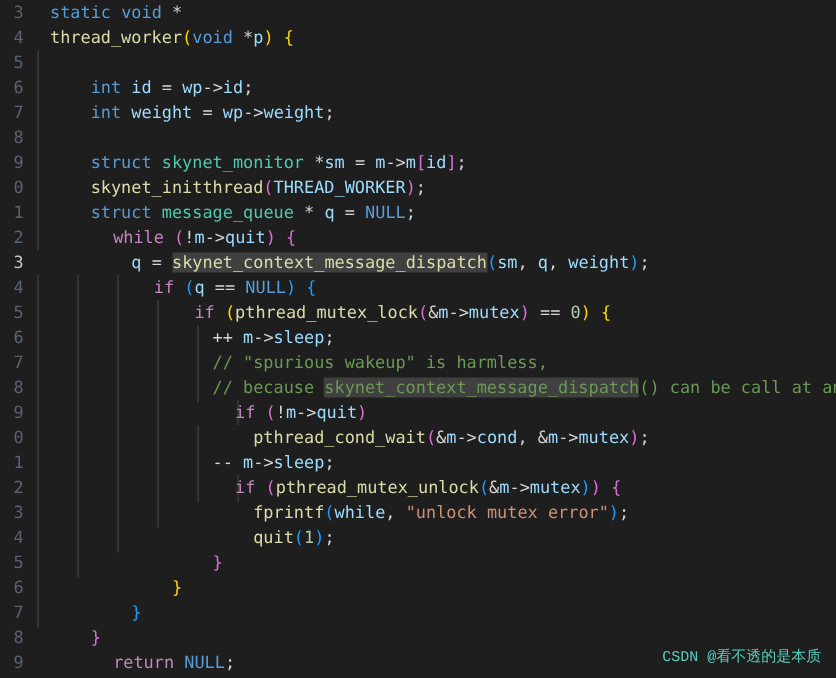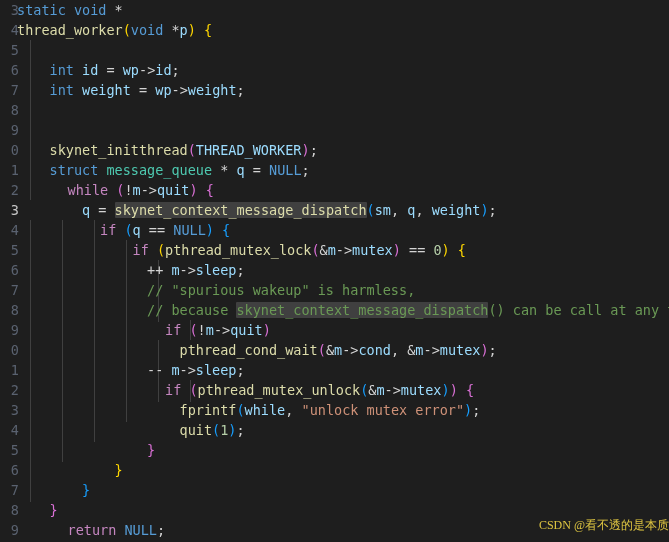--- a/index.html
+++ b/index.html
@@ -56,21 +56,21 @@
     overflow: hidden;
     direction: rtl;
     unicode-bidi: bidi-override;
   }
   .line.active .gutter {
     color: #c6c6c6;
   }
 
   .content {
     position: absolute;
-    left: 17px;
+    left: 40px;
     top: 0;
     height: 20px;
     line-height: 20px;
     white-space: pre;
   }
 
   
   .guides {
     position: absolute;
     left: 0;
@@ -100,25 +100,25 @@
   .b1       { color: #da70d6; }
   .b2       { color: #179fff; }
 
   .sel {
     background: #404040;
     border-radius: 1px;
   }
 
   .watermark {
     position: absolute;
-    right: 0;
+    right: 12px;
     bottom: 8px;
-    color: #fde047;
+    color: #5eead4;
     font-size: 12px;
-    font-family: Liberation Serif, serif;
+    font-family: Liberation Mono, monospace;
     opacity: 0.85;
     white-space: nowrap;
   }
 </style>
 </head>
 <body>
 
 <div id="editor">
 
   <div class="guides">
@@ -157,20 +157,21 @@
       <span class="gutter">7</span>
       <span class="content">    <span class="kw">int</span> <span class="var">weight</span> <span class="op">=</span> <span class="var">wp</span><span class="op">-&gt;</span><span class="var">weight</span><span class="op">;</span></span>
     </div>
 
     <div class="line">
       <span class="gutter">8</span>
     </div>
 
     <div class="line">
       <span class="gutter">9</span>
+      <span class="content">    <span class="kw">struct</span> <span class="type">skynet_monitor</span> <span class="op">*</span><span class="var">sm</span> <span class="op">=</span> <span class="var">m</span><span class="op">-&gt;</span><span class="var">m</span><span class="b1">[</span><span class="var">id</span><span class="b1">]</span><span class="op">;</span></span>
     </div>
 
     <div class="line">
       <span class="gutter">0</span>
       <span class="content">    <span class="fn">skynet_initthread</span><span class="b1">(</span><span class="macro">THREAD_WORKER</span><span class="b1">)</span><span class="op">;</span></span>
     </div>
 
     <div class="line">
       <span class="gutter">1</span>
       <span class="content">    <span class="kw">struct</span> <span class="type">message_queue</span> <span class="op">*</span> <span class="var">q</span> <span class="op">=</span> <span class="kw">NULL</span><span class="op">;</span></span>

